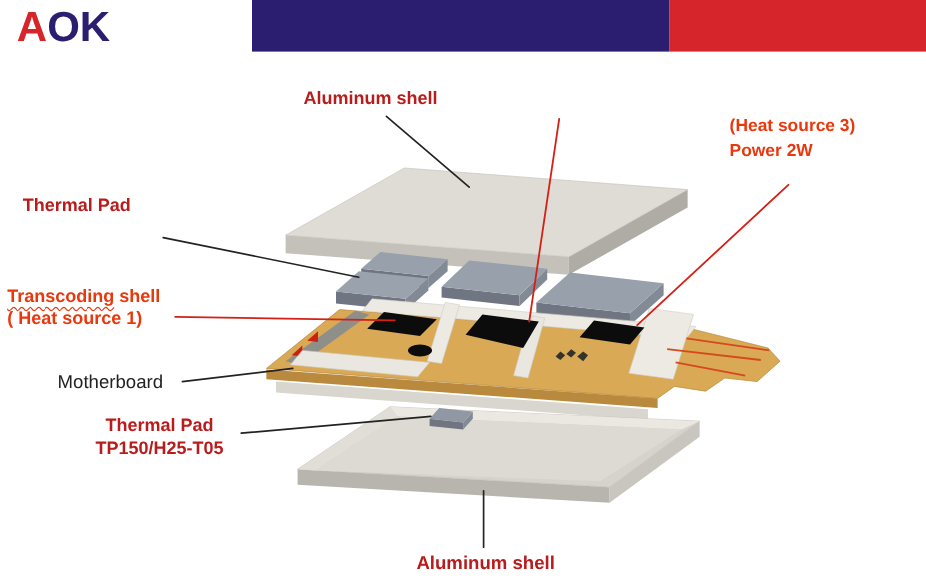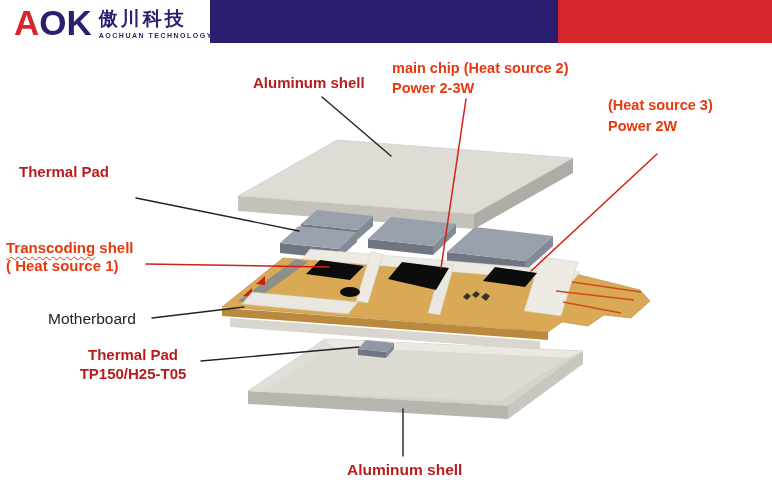--- a/index.html
+++ b/index.html
@@ -4,21 +4,21 @@
 <style>
   html,body{margin:0;padding:0;background:#fff;}
   #stage{
     position:relative;width:772px;height:486px;background:#ffffff;overflow:hidden;
     font-family:"Liberation Sans","DejaVu Sans",sans-serif;
   }
   
   .bar{position:absolute;top:0;height:43px;}
   .bar.navy{left:210px;width:348px;background:#2b1d70;}
   .bar.red{left:558px;width:214px;background:#d7262b;}
-  .logo{position:absolute;left:14px;top:4px;display:flex;align-items:flex-start;}
+  .logo{position:absolute;left:14px;top:4px;display:flex;align-items:flex-start;gap:16px;}
   .logo-word{font-size:35px;font-weight:800;line-height:38px;letter-spacing:0px;}
   .logo-word .a{color:#d7262b;}
   .logo-word .ok{color:#2b1d70;}
   .logo-txt{margin-left:7px;margin-top:3px;}
   .logo-cn{font-size:19px;font-weight:bold;color:#2b1d70;letter-spacing:3px;line-height:24px;white-space:nowrap;}
   .logo-en{font-size:7px;font-weight:bold;color:#2b1d70;letter-spacing:1.5px;line-height:9px;white-space:nowrap;}
   
   #art{position:absolute;left:0;top:0;}
   
   .lbl{position:absolute;font-weight:bold;font-size:15px;line-height:18px;color:#b91c1c;white-space:nowrap;}
@@ -35,24 +35,20 @@
   #lbl-pad-bottom{left:66px;top:346px;width:134px;line-height:18.5px;}
   #lbl-bottom-shell{left:347px;top:461px;font-size:15.5px;}
 </style>
 </head>
 <body>
 
 <div id="stage">
 
   <div class="logo">
     <div class="logo-word"><span class="a">A</span><span class="ok">OK</span></div>
-    <div class="logo-txt">
-      <div class="logo-cn">傲川科技</div>
-      <div class="logo-en">AOCHUAN TECHNOLOGY</div>
-    </div>
   </div>
   <div class="bar navy"></div>
   <div class="bar red"></div>
 
   <svg id="art" width="772" height="486" viewBox="0 0 772 486">
 
     <g>
       <polygon points="238,196 474,214 474,229 238,211" fill="#c3c1b9"></polygon>
       <polygon points="474,214 573,158 573,173 474,229" fill="#aeaca4"></polygon>
       <polygon points="238,196 337,140 573,158 474,214" fill="#dedcd4" stroke="#c9c7bf" stroke-width="0.6"></polygon>
@@ -120,24 +116,20 @@
       <line x1="201" y1="361" x2="359" y2="347" stroke="#222" stroke-width="1.4"></line>
       <line x1="403" y1="409" x2="403" y2="456" stroke="#222" stroke-width="1.4"></line>
       <line x1="466" y1="99" x2="441" y2="268" stroke="#d42015" stroke-width="1.5"></line>
       <line x1="657" y1="154" x2="531" y2="271" stroke="#d42015" stroke-width="1.5"></line>
       <line x1="146" y1="264" x2="329" y2="267" stroke="#d42015" stroke-width="1.5"></line>
     </g>
   </svg>
 
   <div class="lbl" id="lbl-top-shell">Aluminum shell</div>
 
-  <div class="lbl red" id="lbl-main-chip">
-    <div>main chip (Heat source 2)</div>
-    <div>Power 2-3W</div>
-  </div>
 
   <div class="lbl red" id="lbl-output-chip">
     <div>(Heat source 3)</div>
     <div>Power 2W</div>
   </div>
 
   <div class="lbl ctr" id="lbl-pad-top">
     <div>Thermal Pad</div>
   </div>
 

